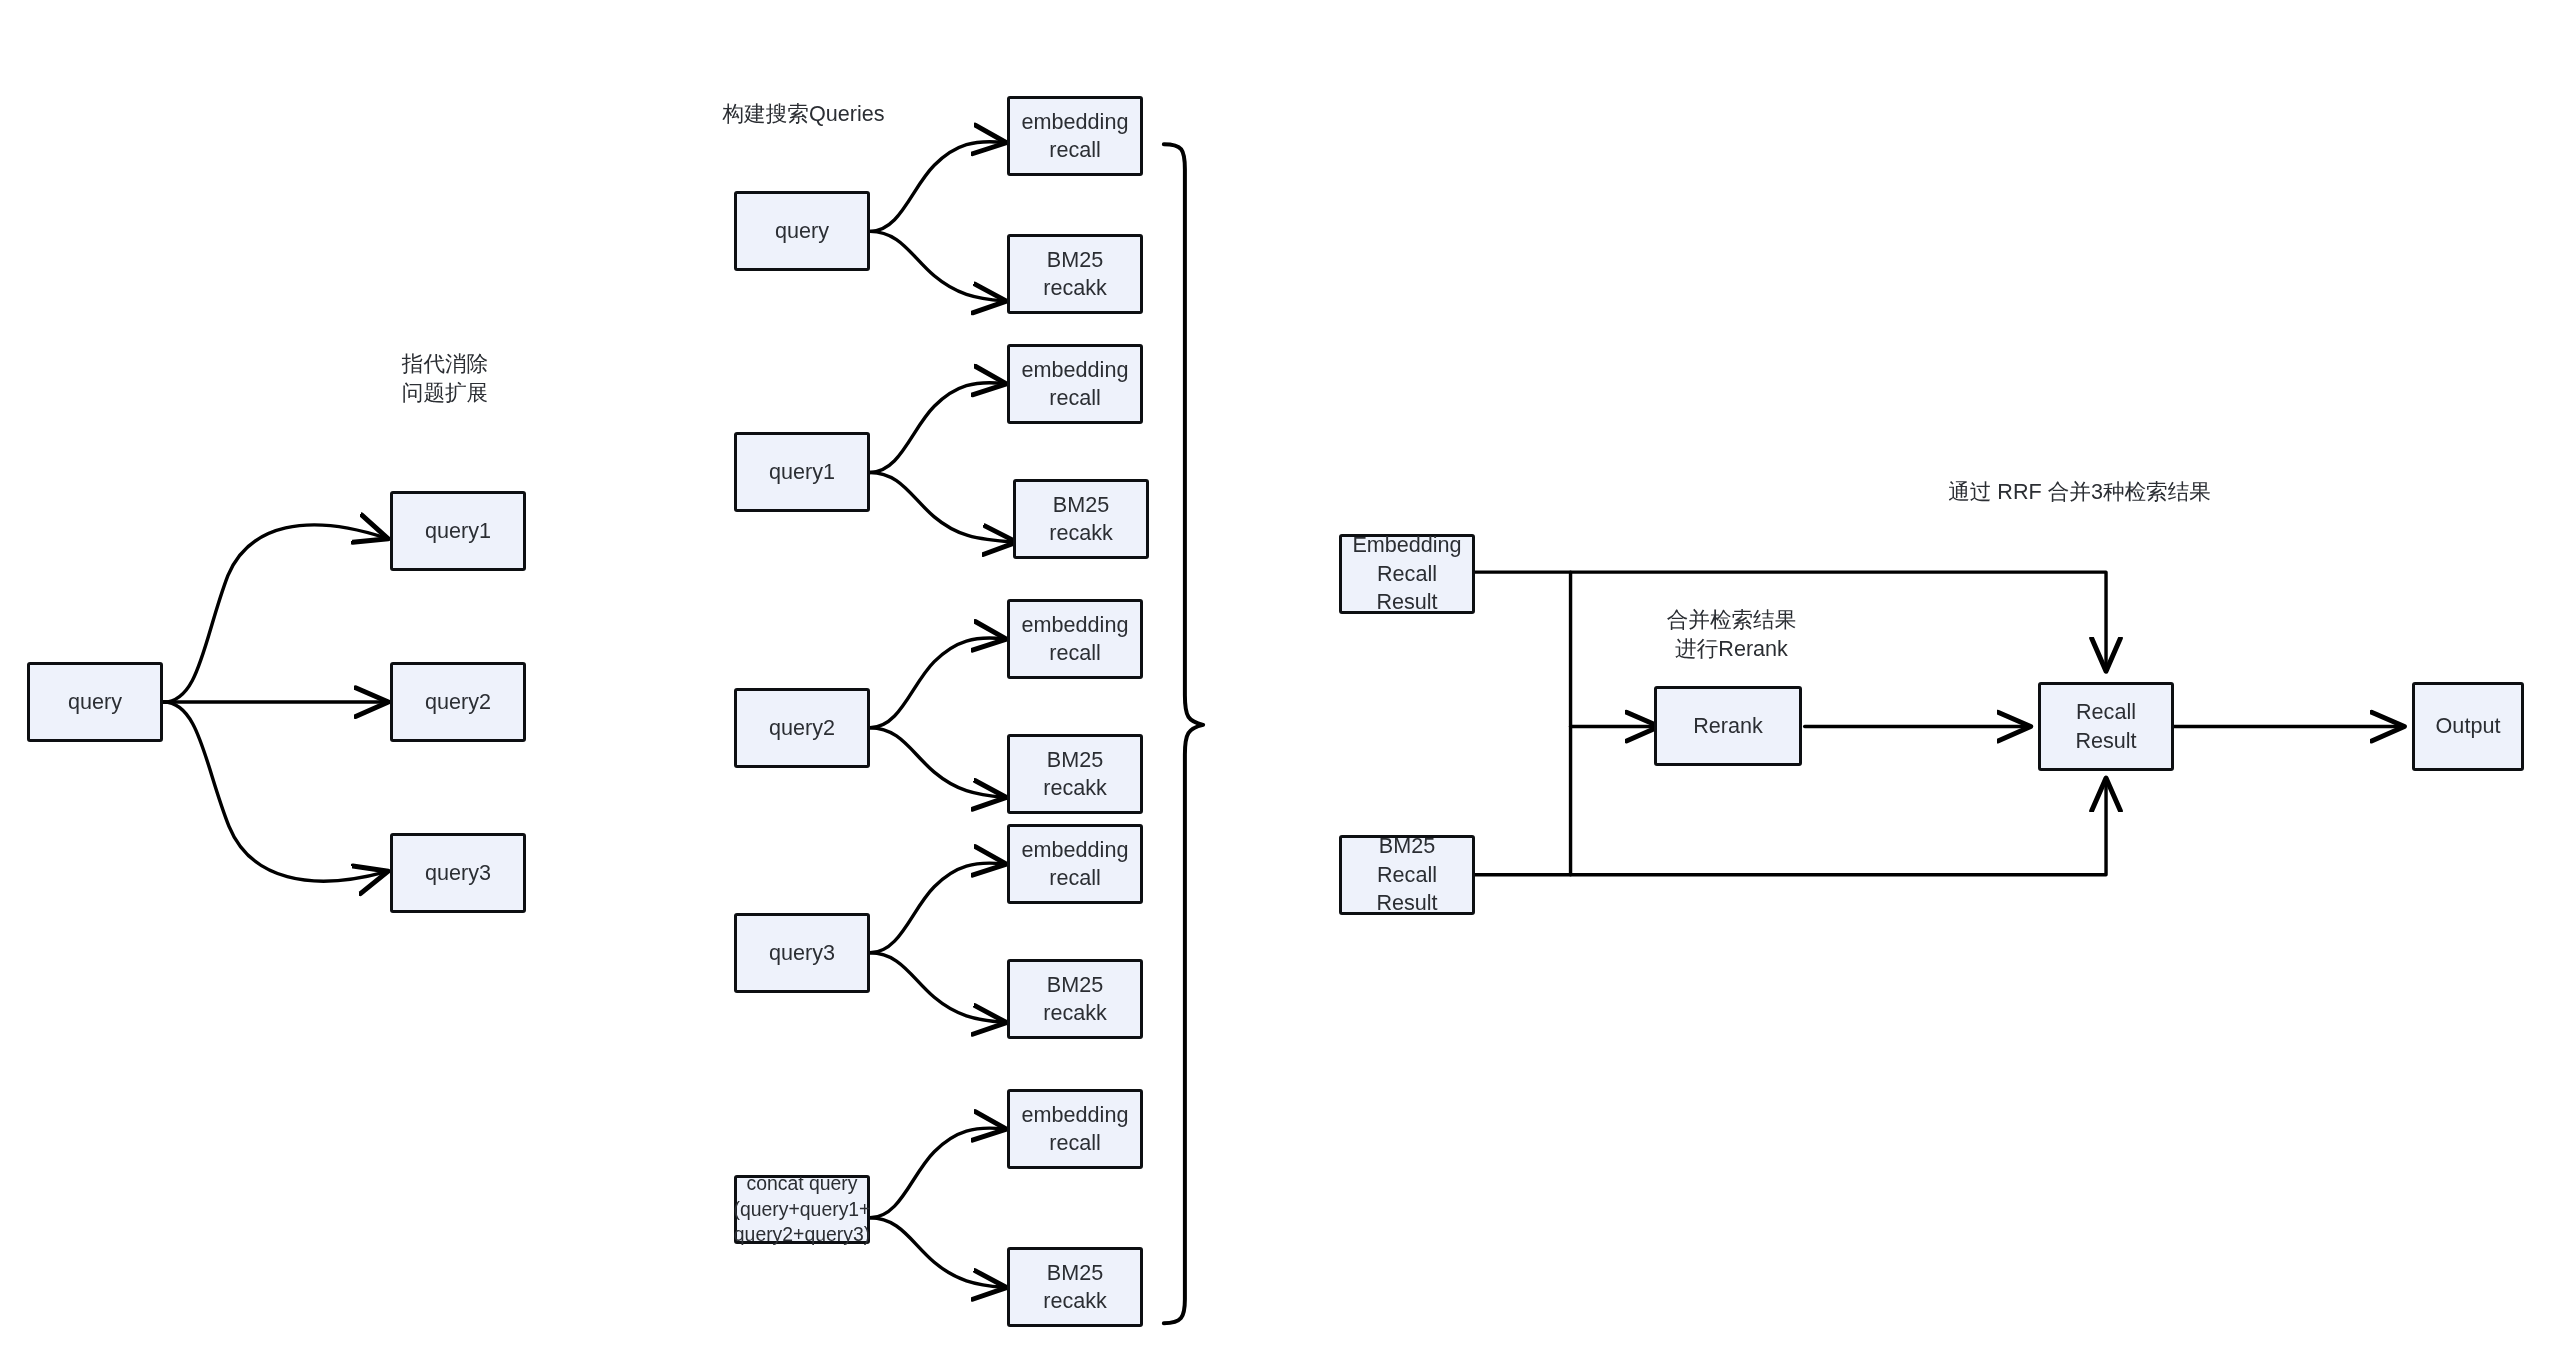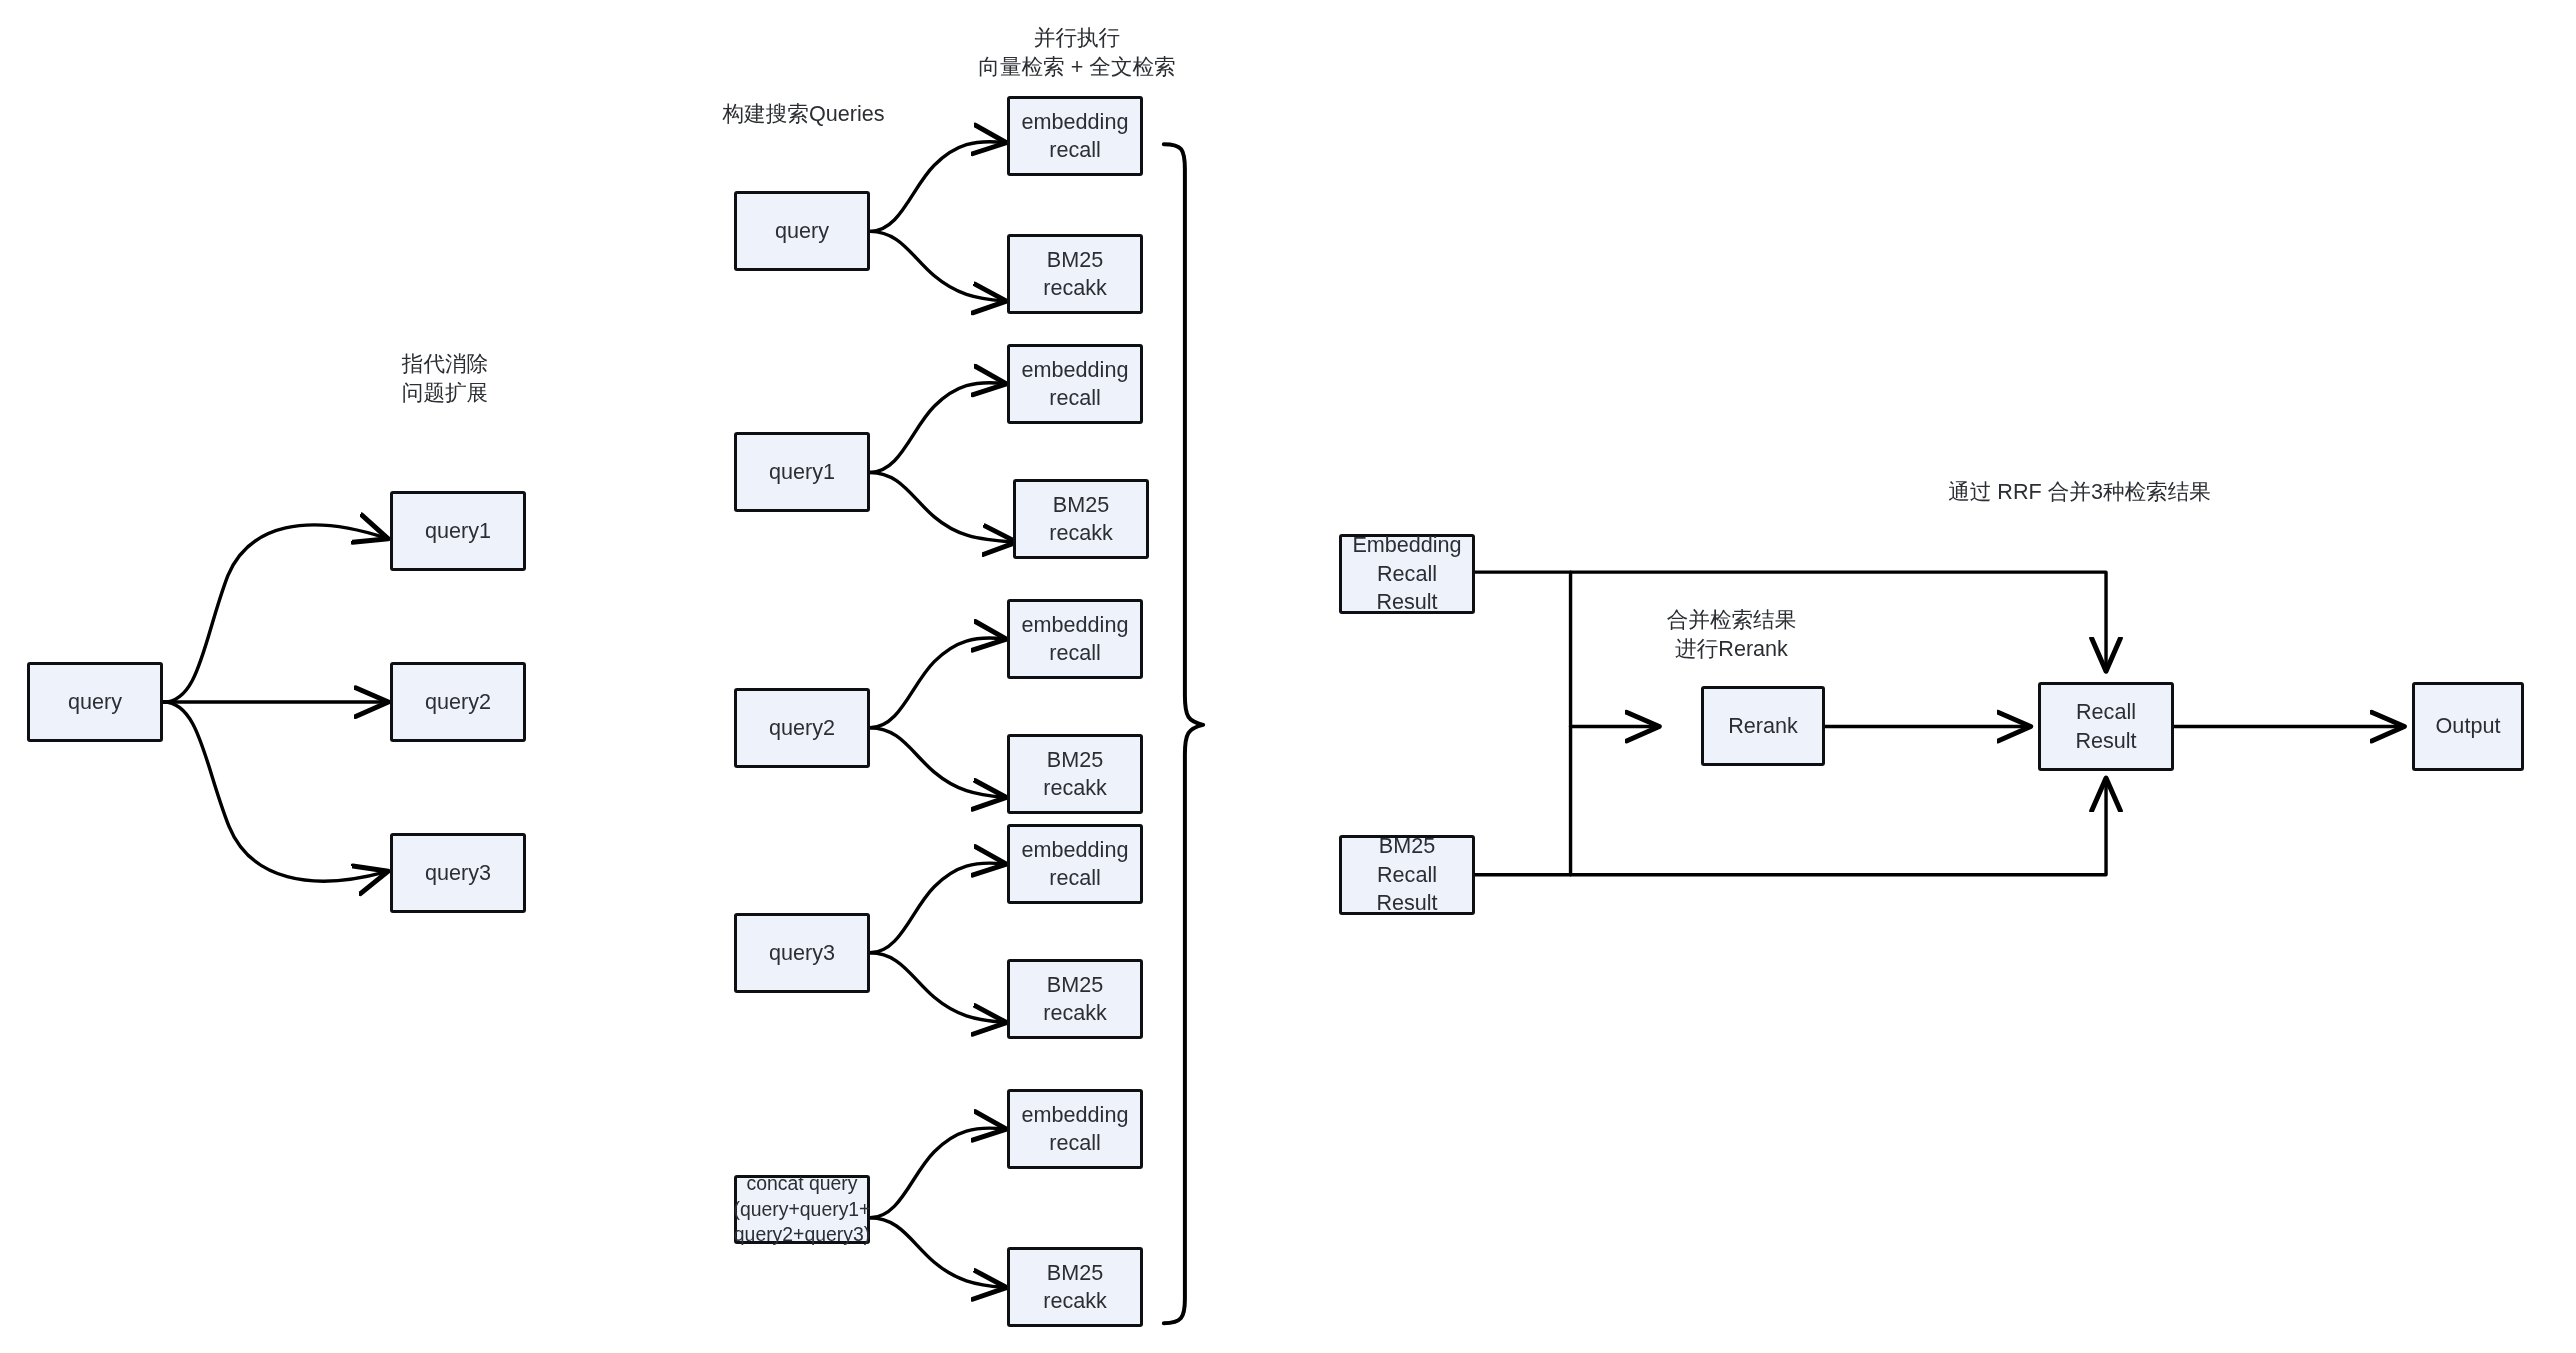--- a/index.html
+++ b/index.html
@@ -106,22 +106,20 @@
 
       <path d="M3815,1275 L4216,1275" marker-end="url(#arrow)"></path>
     </g>
   </svg>
 
   <div class="note" style="left:365px; top:350px; width:160px;">指代消除
 问题扩展</div>
 
   <div class="note" style="left:684px; top:100px; width:239px;">构建搜索Queries</div>
 
-  <div class="note" style="left:923px; top:24px; width:308px;">并行执行
-向量检索 + 全文检索</div>
 
 
   <div class="note" style="left:1595px; top:606px; width:273px;">合并检索结果
 进行Rerank</div>
 
   <div class="note" style="left:1880px; top:478px; width:399px;">通过 RRF 合并3种检索结果</div>
 
   <div class="node" style="left:27px; top:662px; width:136px; height:80px;">query</div>
 
   <div class="node" style="left:390px; top:491px; width:136px; height:80px;">query1</div>
@@ -163,21 +161,21 @@
 recakk</div>
 
   <div class="node" style="left:1339px; top:534px; width:136px; height:80px;">Embedding
 Recall
 Result</div>
 
   <div class="node" style="left:1339px; top:835px; width:136px; height:80px;">BM25
 Recall
 Result</div>
 
-  <div class="node" style="left:1701px; top:686px; width:124px; height:80px;">Rerank</div>
+  <div class="node" style="left:1654px; top:686px; width:148px; height:80px;">Rerank</div>
 
   <div class="node" style="left:2038px; top:682px; width:136px; height:89px;">Recall
 Result</div>
 
   <div class="node" style="left:2412px; top:682px; width:112px; height:89px;">Output</div>
 
 </div>
 
 
 </body></html>

